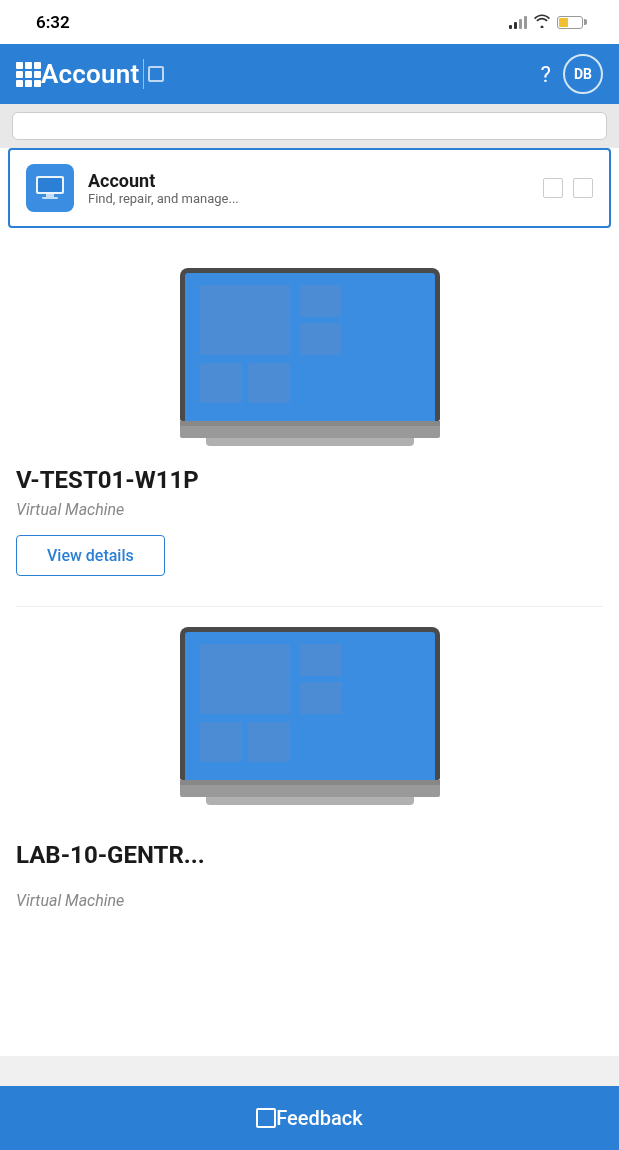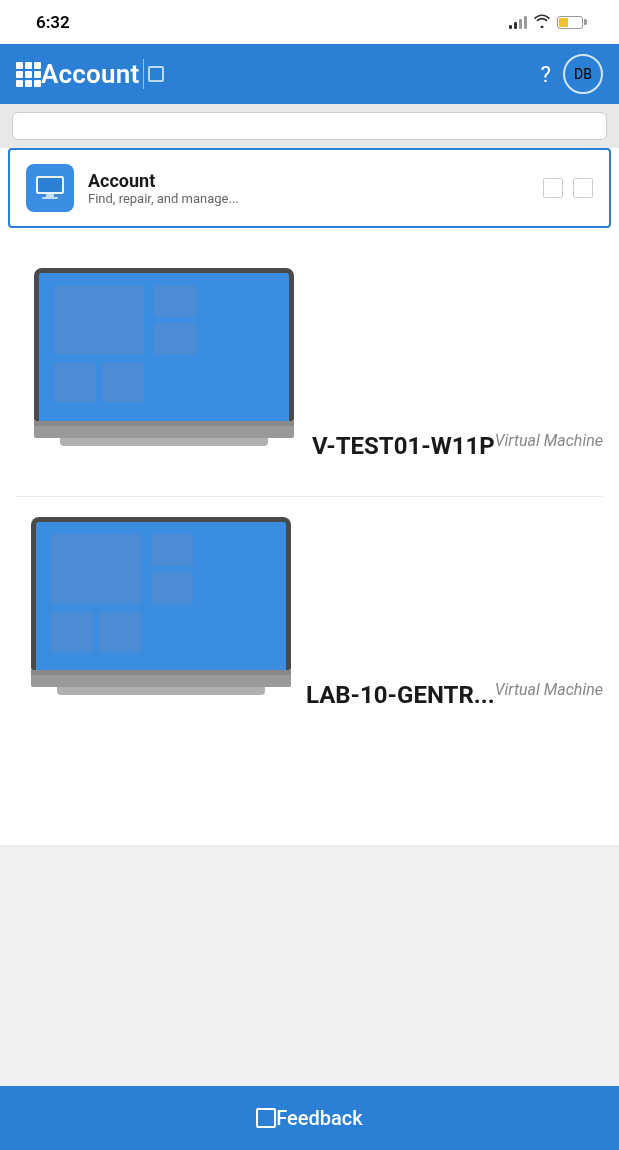--- a/index.html
+++ b/index.html
@@ -125,23 +125,23 @@
     }
     .avatar {
       width: 40px;
       height: 40px;
       border-radius: 50%;
       border: 2px solid rgba(255,255,255,0.8);
       background: transparent;
       display: flex;
       align-items: center;
       justify-content: center;
-      color: #000000;
+      color: #ffffff;
       font-size: 14px;
-      font-weight: 400;
+      font-weight: 700;
       cursor: pointer;
     }
 
     
     .search-area {
       background: #e8e8e8;
       padding: 8px 12px;
       height: 44px;
       display: flex;
       align-items: center;
@@ -212,27 +212,28 @@
     }
 
     
     .devices-list {
       background: white;
       padding: 20px 16px 100px;
     }
 
     .device-card {
       display: flex;
-      flex-direction: row;
-      align-items: flex-end;
+      flex-direction: column;
+      align-items: flex-start;
       padding: 20px 0 30px;
       border-bottom: 1px solid #eee;
     }
     .device-card:last-child {
       border-bottom: none;
+      gap: 16px;
     }
 
     .device-name {
       font-size: 24px;
       font-weight: 700;
       color: #1a1a1a;
       text-align: center;
       margin-bottom: 6px;
     }
     .device-type {
@@ -411,20 +412,21 @@
         </div>
         <div class="base-connector"></div>
         <div class="base-body"></div>
         <div style="display:flex; justify-content:center;">
           <div class="base-stand"></div>
         </div>
       </div>
 
       <div class="device-name">V-TEST01-W11P</div>
       <div class="device-type">Virtual Machine</div>
+      <div class="view-details-btn">View details</div>
     </div>
 
     <div class="device-card">
 
       <div class="laptop-wrapper">
         <div class="screen-bezel">
           <div class="screen-display">
 
             <div class="tile" style="left:15px; top:12px; width:90px; height:70px;"></div>
             <div class="tile" style="left:115px; top:12px; width:42px; height:32px;"></div>

